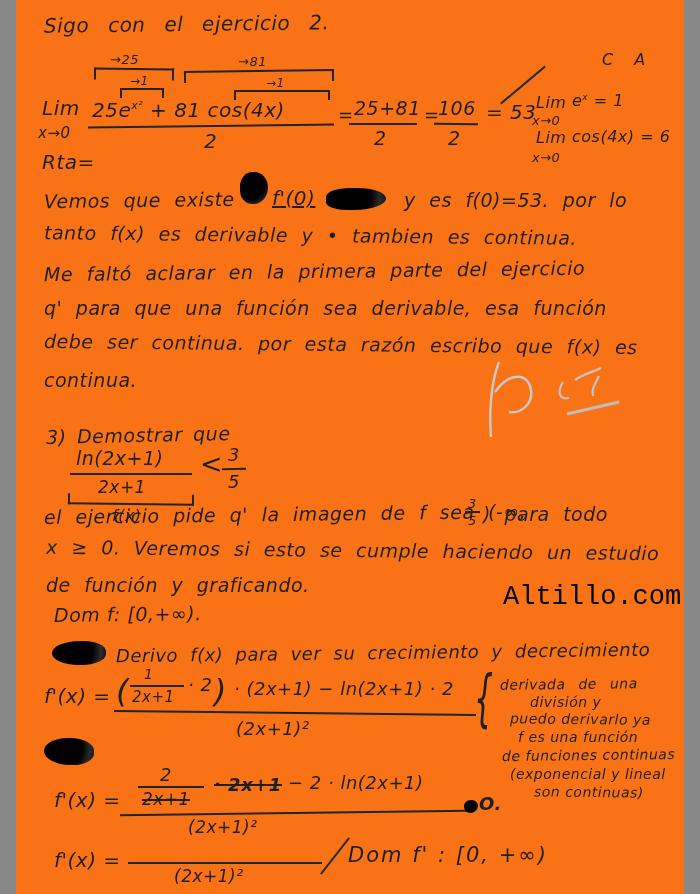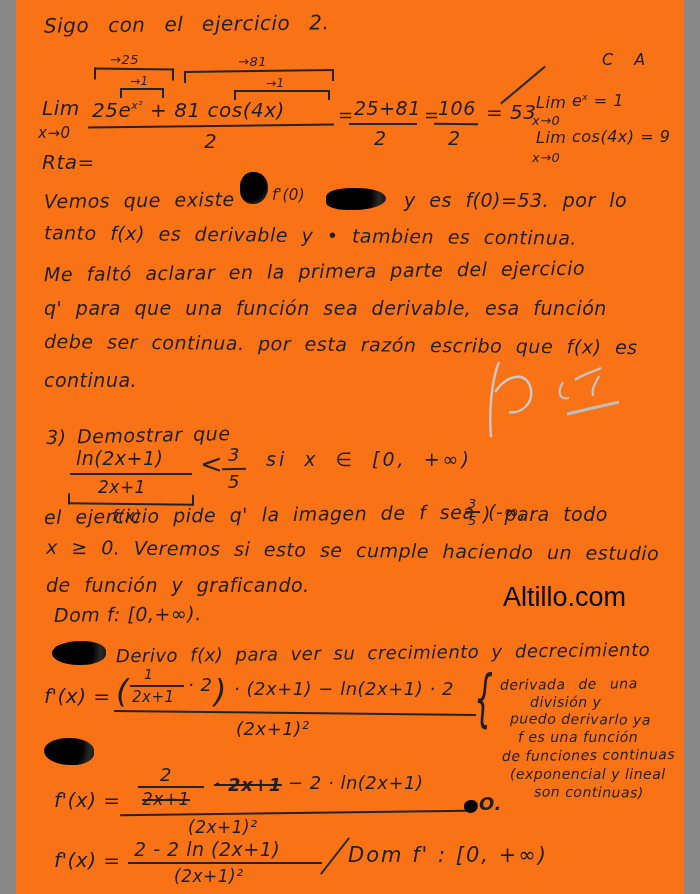--- a/index.html
+++ b/index.html
@@ -8,21 +8,21 @@
     overflow:hidden;margin:0 auto;
     font-family:"DejaVu Sans",sans-serif;
   }
   .hand{
     position:absolute;font-style:italic;color:#1f1f1f;
     font-family:"DejaVu Sans",sans-serif;letter-spacing:.5px;white-space:nowrap;
   }
   .para{font-size:19px;word-spacing:7px;}
   .small{font-size:13px;font-style:italic;}
   .print{
-    position:absolute;font-family:Liberation Sans, sans-serif;
+    position:absolute;font-family:Liberation Mono, monospace;
     color:#000;font-style:normal;
   }
   .bar{position:absolute;height:2px;background:#232323;}
   .obrk{position:absolute;border-top:2px solid #232323;border-left:2px solid #232323;border-right:2px solid #232323;}
   .ubrk{position:absolute;border-bottom:2px solid #232323;border-left:2px solid #232323;border-right:2px solid #232323;}
   .blob{position:absolute;background:radial-gradient(circle at 38% 42%, #000 55%, #2a2a2a 78%, #111);}
   .slash{position:absolute;height:2px;background:#2c2c2c;}
   .cancel{text-decoration:line-through;text-decoration-thickness:2px;}
   .ghost{position:absolute;}
   sup{font-size:.55em;}
@@ -69,28 +69,28 @@
   <div class="slash" style="left:478px;top:84px;width:58px;transform:rotate(-40deg);"></div>
 
   <div class="hand" style="left:586px;top:50px;font-size:16px;letter-spacing:8px;">C A</div>
   <div class="hand" style="left:520px;top:93px;font-size:16px;">Lim</div>
   <div class="hand" style="left:556px;top:91px;font-size:16px;">
     <span>e</span><sup>x</sup>
     <span>= 1</span>
   </div>
   <div class="hand" style="left:516px;top:113px;font-size:13px;">x→0</div>
   <div class="hand" style="left:520px;top:128px;font-size:16px;">Lim</div>
-  <div class="hand" style="left:556px;top:127px;font-size:16px;">cos(4x) = 9</div>
+  <div class="hand" style="left:556px;top:127px;font-size:16px;">cos(4x) = 6</div>
   <div class="hand" style="left:516px;top:150px;font-size:13px;">x→0</div>
 
   <div class="hand" style="left:26px;top:150px;font-size:20px;">Rta=</div>
 
   <div class="hand para r1" style="left:28px;top:189px;">Vemos que existe</div>
   <div class="blob" style="left:224px;top:172px;width:28px;height:32px;border-radius:48% 52% 55% 45%;"></div>
-  <div class="hand" style="left:256px;top:186px;font-size:15px;">f'(0)</div>
+  <div class="hand" style="left:256px;top:186px;font-size:20px;text-decoration:underline;">f'(0)</div>
   <div class="blob" style="left:310px;top:188px;width:60px;height:22px;border-radius:46% 54% 60% 40%;"></div>
   <div class="hand para" style="left:388px;top:189px;">y es f(0)=53. por lo</div>
   <div class="hand para r2" style="left:28px;top:224px;">tanto f(x) es derivable y • tambien es continua.</div>
   <div class="hand para r1" style="left:28px;top:260px;">Me faltó aclarar en la primera parte del ejercicio</div>
   <div class="hand para" style="left:28px;top:297px;font-style:italic;">q' para que una función sea derivable, esa función</div>
   <div class="hand para r2" style="left:28px;top:333px;">debe ser continua. por esta razón escribo que f(x) es</div>
   <div class="hand para" style="left:28px;top:369px;">continua.</div>
 
   <svg class="ghost" style="left:455px;top:352px;" width="175" height="92" viewBox="0 0 175 92">
     <path d="M28 10 C20 30 18 60 20 85 M24 40 C40 18 58 22 60 38 C62 52 50 62 38 60" fill="none" stroke="#c9c9c9" stroke-width="2.4"></path>
@@ -102,21 +102,20 @@
   <div class="hand" style="left:60px;top:447px;font-size:19px;">ln(2x+1)</div>
   <div class="bar" style="left:54px;top:473px;width:122px;"></div>
   <div class="hand" style="left:82px;top:477px;font-size:17px;">2x+1</div>
   <div class="ubrk r2" style="left:52px;top:494px;width:122px;height:9px;"></div>
   <div class="hand" style="left:96px;top:506px;font-size:16px;">f(x)</div>
 
   <div class="hand" style="left:184px;top:448px;font-size:27px;">&lt;</div>
   <div class="hand" style="left:212px;top:444px;font-size:18px;">3</div>
   <div class="bar r1" style="left:206px;top:468px;width:24px;"></div>
   <div class="hand" style="left:212px;top:471px;font-size:18px;">5</div>
-  <div class="hand" style="left:250px;top:448px;font-size:19px;letter-spacing:3px;word-spacing:8px;">si x ∈ [0, +∞)</div>
 
   <div class="hand para r1" style="left:28px;top:503px;">el ejercicio pide q' la imagen de f sea (-∞,</div>
   <div class="hand" style="left:452px;top:496px;font-size:13px;">3</div>
   <div class="bar" style="left:449px;top:511px;width:15px;height:1.6px;"></div>
   <div class="hand" style="left:452px;top:513px;font-size:13px;">5</div>
   <div class="hand para" style="left:467px;top:503px;">) para todo</div>
   <div class="hand para r2" style="left:30px;top:539px;">x ≥ 0. Veremos si esto se cumple haciendo un estudio</div>
   <div class="hand para" style="left:30px;top:574px;">de función y graficando.</div>
   <div class="hand r1" style="left:38px;top:603px;font-size:19px;">Dom f: [0,+∞).</div>
 
@@ -152,19 +151,18 @@
   <div class="bar" style="left:122px;top:786px;width:66px;"></div>
   <div class="hand cancel" style="left:126px;top:789px;font-size:17px;">2x+1</div>
   <div class="hand cancel" style="left:198px;top:774px;font-size:18px;font-weight:bold;">· 2x+1</div>
   <div class="hand" style="left:272px;top:772px;font-size:18px;">− 2 · ln(2x+1)</div>
   <div class="bar r1" style="left:104px;top:812px;width:348px;"></div>
   <div class="hand" style="left:172px;top:817px;font-size:17px;">(2x+1)²</div>
   <div class="blob" style="left:448px;top:800px;width:14px;height:13px;border-radius:50% 44% 55% 48%;"></div>
   <div class="hand" style="left:463px;top:793px;font-size:18px;font-weight:bold;">O.</div>
 
   <div class="hand" style="left:38px;top:848px;font-size:20px;">f'(x) =</div>
-  <div class="hand" style="left:118px;top:838px;font-size:19px;">2 - 2 ln (2x+1)</div>
   <div class="bar" style="left:112px;top:862px;width:194px;"></div>
   <div class="hand" style="left:158px;top:866px;font-size:17px;">(2x+1)²</div>
   <div class="slash" style="left:296px;top:855px;width:46px;transform:rotate(-52deg);"></div>
   <div class="hand" style="left:332px;top:843px;font-size:21px;letter-spacing:2px;">Dom f' : [0, +∞)</div>
 
 </div>
 
 </body></html>

